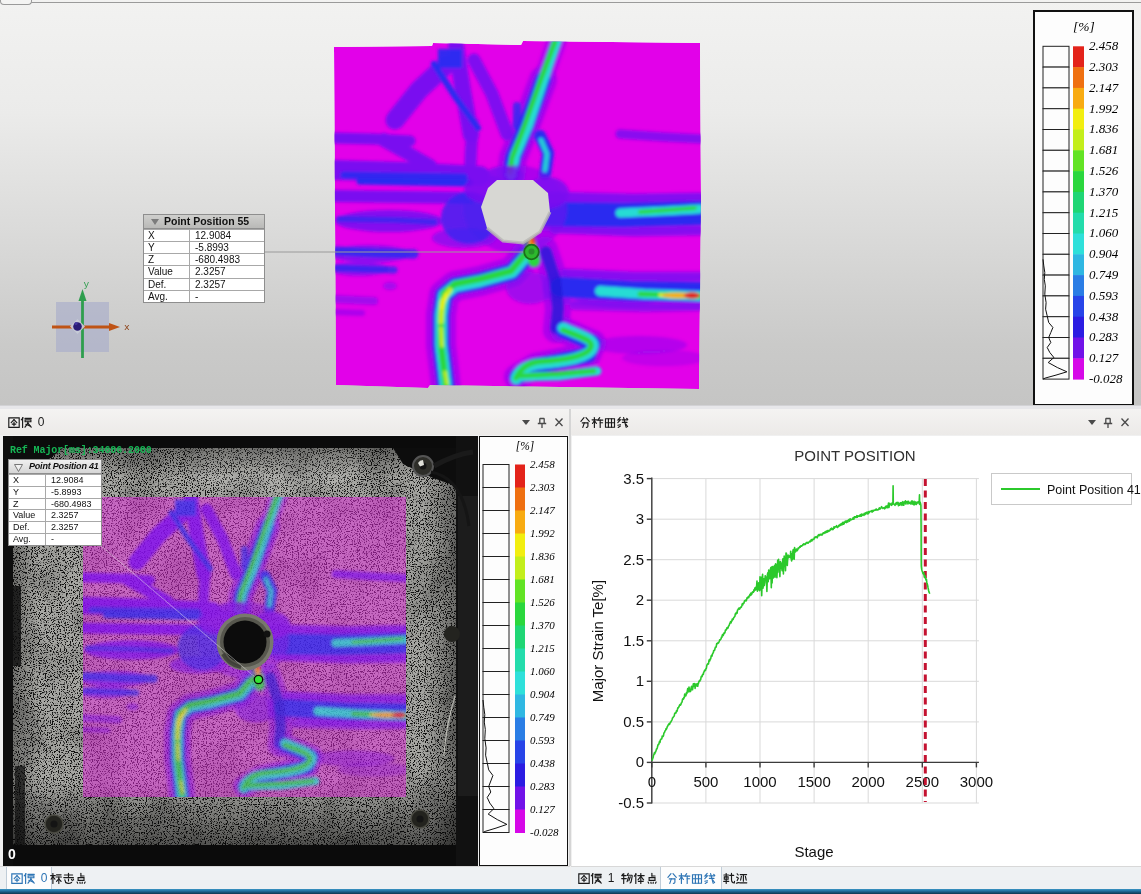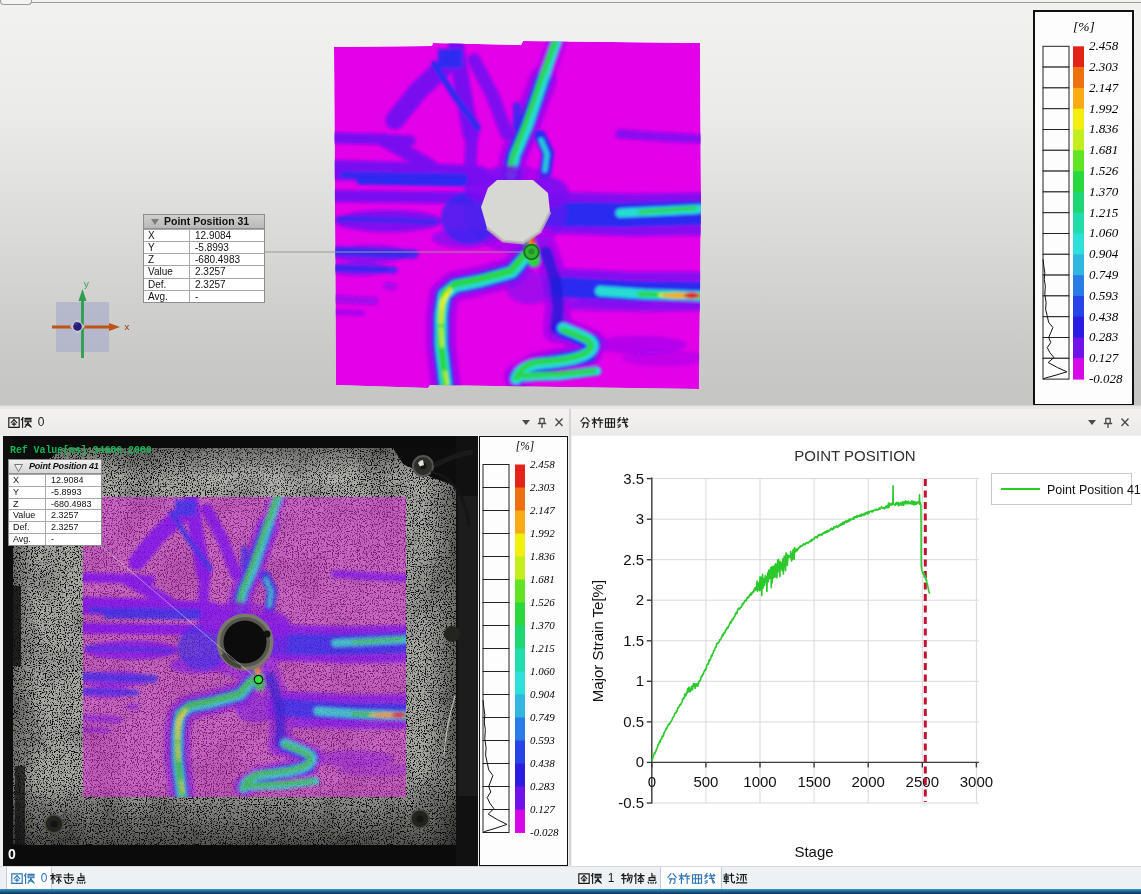--- a/index.html
+++ b/index.html
@@ -181,21 +181,21 @@
         <line x1="52" y1="327" x2="110" y2="327" stroke="#bf5315" stroke-width="3"></line>
         <polygon points="120,327 109,323 109,331" fill="#bf5315"></polygon>
         <polygon points="77.5,319 85,326.5 77.5,334 70,326.5" fill="#c6cad6" opacity="0.95"></polygon>
         <circle cx="77.5" cy="326.5" r="4.3" fill="#2a1d77"></circle>
         <circle cx="76" cy="323.5" r="1.6" fill="#4335a0"></circle>
         <text x="83.5" y="287" font-size="9.5" fill="#2e9e4e" font-family="Liberation Mono,monospace">y</text>
         <text x="124" y="330" font-size="9.5" fill="#8a3c10" font-family="Liberation Mono,monospace">x</text>
       </g>
     </svg>
   <div id="ptop" class="abs ptable">
-    <div class="hd"><span class="tri"></span>Point Position&nbsp;<b>31</b></div>
+    <div class="hd"><span class="tri"></span>Point Position&nbsp;<b>55</b></div>
     <div class="prow">
         <div class="pl">X</div>
         <div class="pv">12.9084</div>
       </div>
     <div class="prow">
         <div class="pl">Y</div>
         <div class="pv">-5.8993</div>
       </div>
     <div class="prow">
         <div class="pl">Z</div>
@@ -420,21 +420,21 @@
       <div class="slab" style="left:50px;top:204.7px;font-size:11px;">1.215</div>
       <div class="slab" style="left:50px;top:227.7px;font-size:11px;">1.060</div>
       <div class="slab" style="left:50px;top:250.7px;font-size:11px;">0.904</div>
       <div class="slab" style="left:50px;top:273.7px;font-size:11px;">0.749</div>
       <div class="slab" style="left:50px;top:296.7px;font-size:11px;">0.593</div>
       <div class="slab" style="left:50px;top:319.7px;font-size:11px;">0.438</div>
       <div class="slab" style="left:50px;top:342.7px;font-size:11px;">0.283</div>
       <div class="slab" style="left:50px;top:365.7px;font-size:11px;">0.127</div>
       <div class="slab" style="left:50px;top:388.7px;font-size:11px;">-0.028</div>
     </div>
-  <div id="reftime" class="abs" style="left:10px;top:36px;">Ref Value[ms]:34686.2080</div>
+  <div id="reftime" class="abs" style="left:10px;top:36px;">Ref Major[ms]:34686.2080</div>
   <div id="pbot" class="abs ptable" style="left:8px;top:50px;">
     <div class="hd"><span class="tri"><svg width="9" height="8">
             <polygon points="0.5,0.5 8.5,0.5 4.5,7.5" fill="rgba(255,255,255,0.5)" stroke="#777" stroke-width="1"></polygon>
           </svg></span><span style="font-weight:bold;">Point Position 41</span></div>
     <div class="prow">
         <div class="pl">X</div>
         <div class="pv">12.9084</div>
       </div>
     <div class="prow">
         <div class="pl">Y</div>

